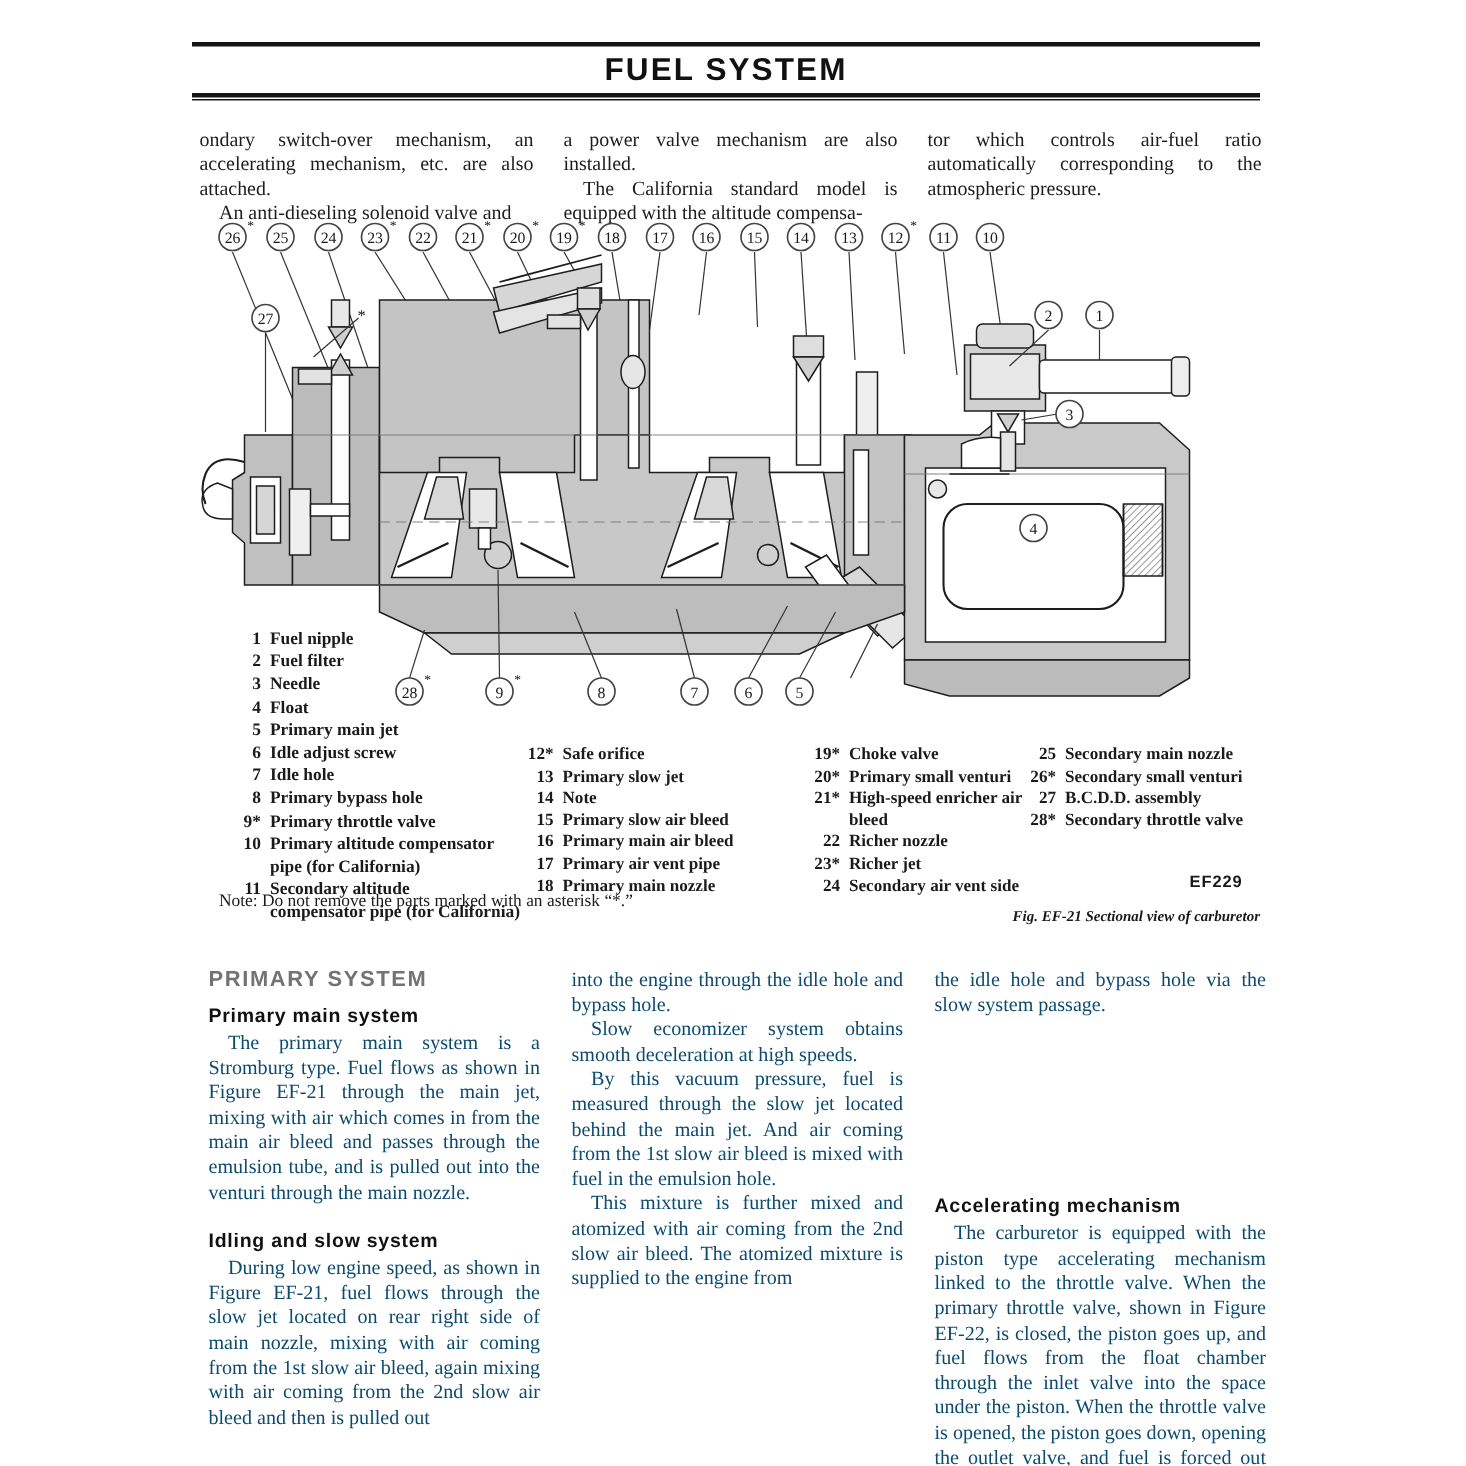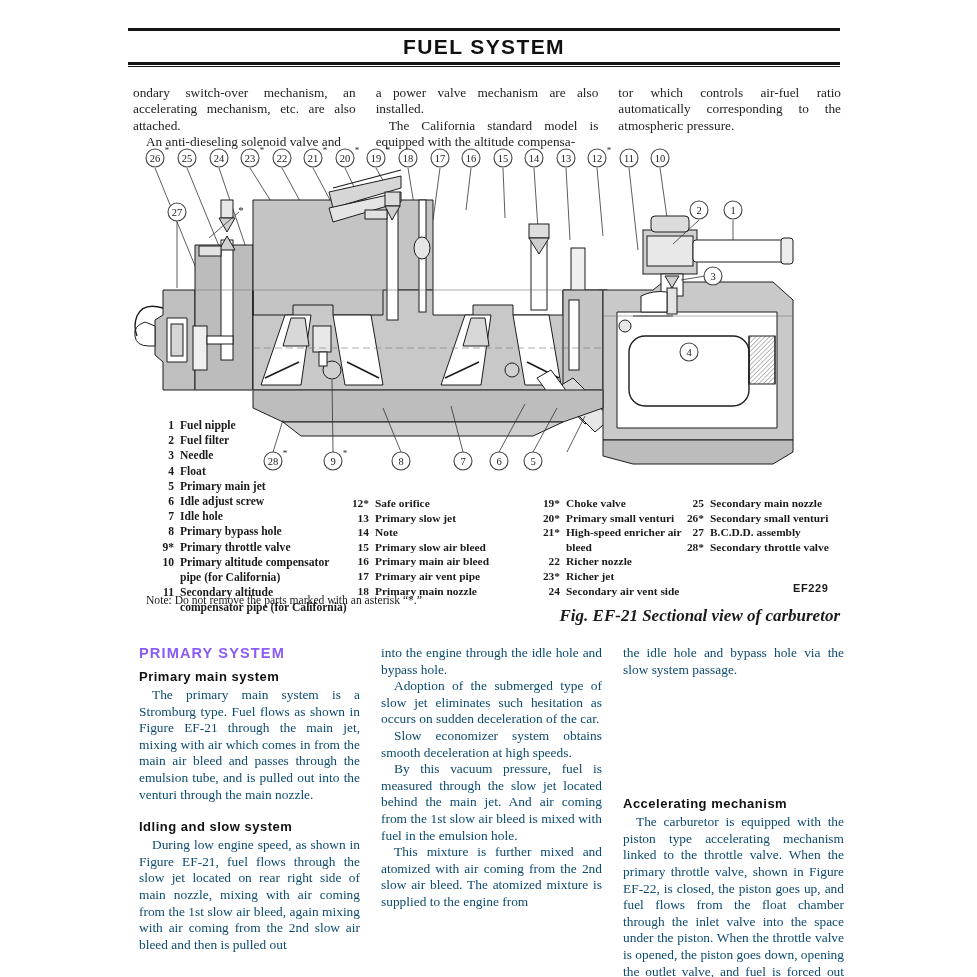--- a/index.html
+++ b/index.html
@@ -138,21 +138,21 @@
     font-size: 11px;
     letter-spacing: 0.6px;
     color: #1a1a1a;
   }
   .figcaption {
     position: absolute;
     right: 137px;
     top: 606px;
     font-style: italic;
     font-weight: bold;
-    font-size: 17px;
+    font-size: 10px;
     color: #1a1a1a;
     white-space: nowrap;
   }
 
   
   .body-cols {
     position: absolute;
     left: 139px;
     top: 645px;
     width: 706px;
@@ -161,21 +161,21 @@
   }
   .body-cols .col {
     width: 221px;
   }
   .h1s {
     font-family: "Liberation Sans", sans-serif;
     font-weight: bold;
     font-size: 14.6px;
     letter-spacing: 1.1px;
     margin: 0 0 8px 0;
-    color: #8b5cf6;
+    color: #737373;
   }
   .h2s {
     font-family: "Liberation Sans", sans-serif;
     font-weight: bold;
     font-size: 13px;
     letter-spacing: 0.5px;
     margin: 0 0 3px 0;
     color: #111;
   }
   .h2s.spaced { margin-top: 16px; }
@@ -648,21 +648,20 @@
     <div class="col">
       <div class="h1s">PRIMARY SYSTEM</div>
       <div class="h2s">Primary main system</div>
       <p class="bt ind">The primary main system is a Stromburg type. Fuel flows as shown in Figure EF-21 through the main jet, mixing with air which comes in from the main air bleed and passes through the emulsion tube, and is pulled out into the venturi through the main nozzle.</p>
       <div class="h2s spaced">Idling and slow system</div>
       <p class="bt ind">During low engine speed, as shown in Figure EF-21, fuel flows through the slow jet located on rear right side of main nozzle, mixing with air coming from the 1st slow air bleed, again mixing with air coming from the 2nd slow air bleed and then is pulled out</p>
     </div>
 
     <div class="col">
       <p class="bt">into the engine through the idle hole and bypass hole.</p>
-      <p class="bt ind">Adoption of the submerged type of slow jet eliminates such hesitation as occurs on sudden deceleration of the car.</p>
       <p class="bt ind">Slow economizer system obtains smooth deceleration at high speeds.</p>
       <p class="bt ind">By this vacuum pressure, fuel is measured through the slow jet located behind the main jet. And air coming from the 1st slow air bleed is mixed with fuel in the emulsion hole.</p>
       <p class="bt ind">This mixture is further mixed and atomized with air coming from the 2nd slow air bleed. The atomized mixture is supplied to the engine from</p>
     </div>
 
     <div class="col">
       <p class="bt">the idle hole and bypass hole via the slow system passage.</p>
       <div class="gap-lg"></div>
       <div class="h2s">Accelerating mechanism</div>
       <p class="bt ind">The carburetor is equipped with the piston type accelerating mechanism linked to the throttle valve. When the primary throttle valve, shown in Figure EF-22, is closed, the piston goes up, and fuel flows from the float chamber through the inlet valve into the space under the piston. When the throttle valve is opened, the piston goes down, opening the outlet valve, and fuel is forced out through the injector.</p>

